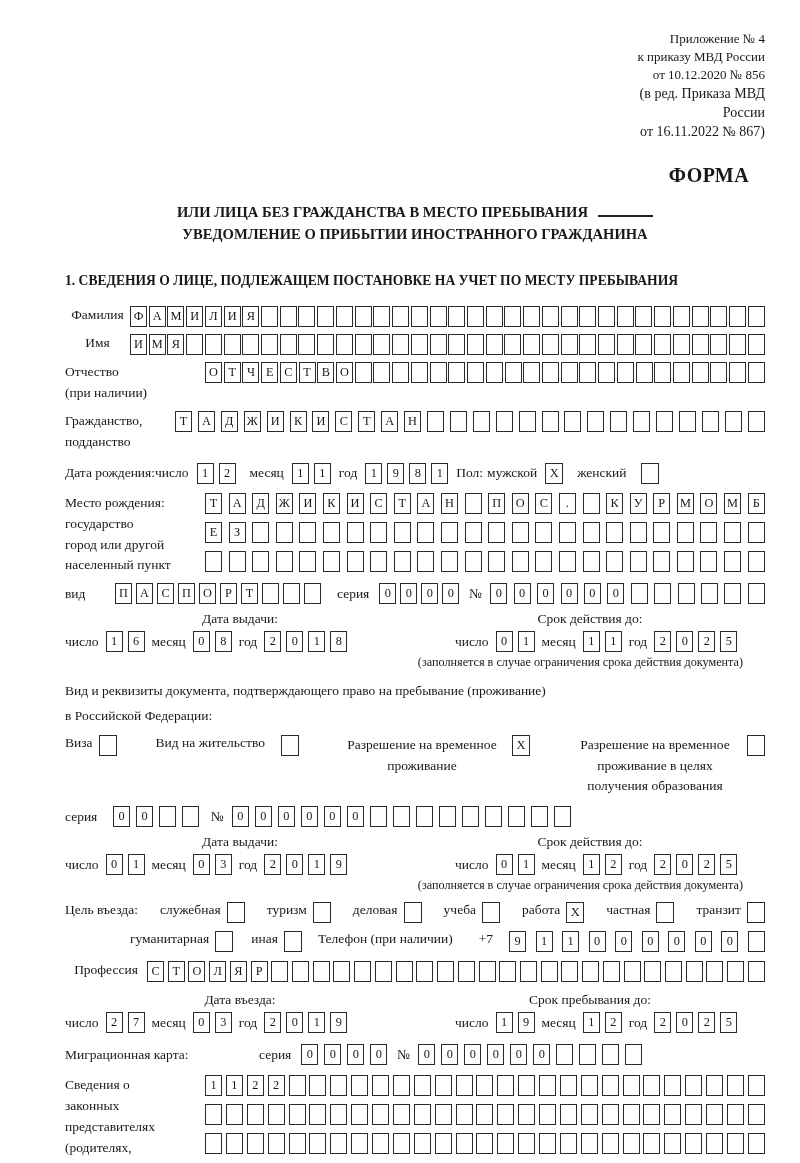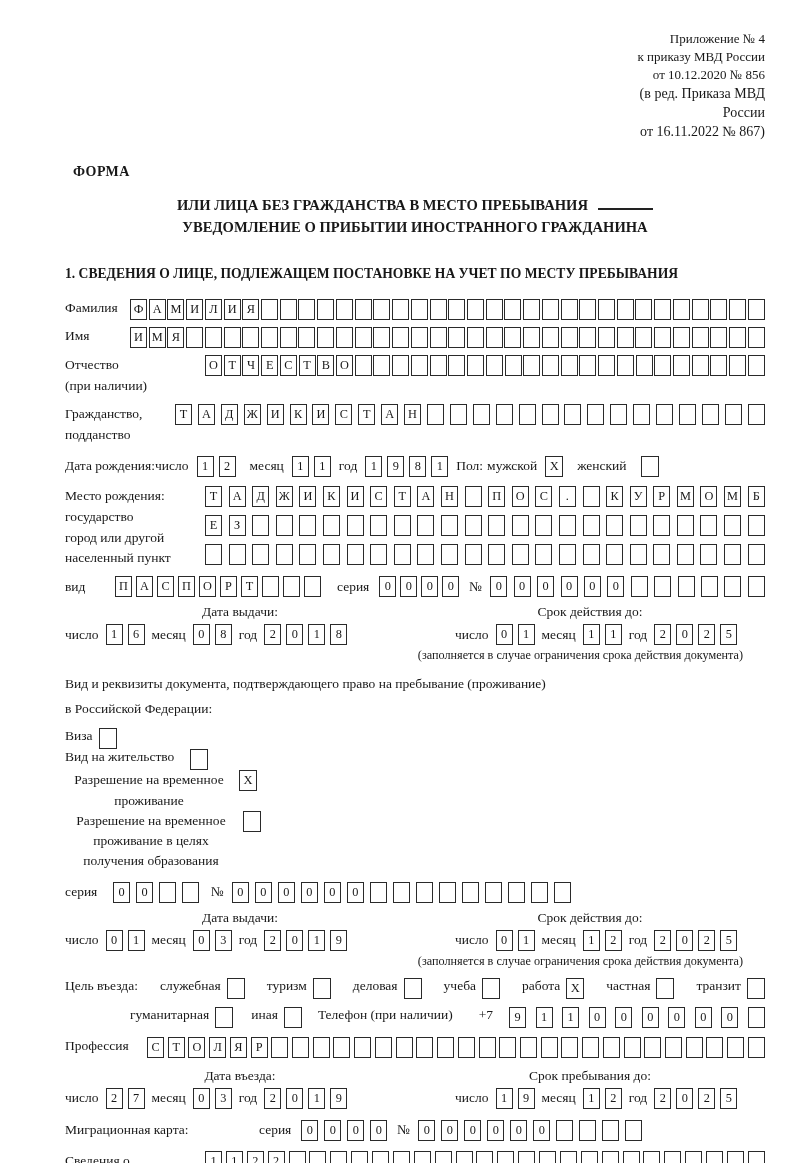--- a/index.html
+++ b/index.html
@@ -4,27 +4,27 @@
 <style>
   html,body { margin:0; padding:0; background:#ffffff; }
   .page {
     position:relative; width:800px; height:1163px; box-sizing:border-box;
     padding:30px 35px 0 65px; background:#ffffff; color:#181818;
     font-family:"Liberation Serif","DejaVu Serif",serif; font-size:13.5px;
     overflow:hidden;
   }
   .top-right { margin-left:552px; line-height:1.38; font-size:13px;text-align:right; }
   .top-right .rev { font-size:14px; }
-  .forma { text-align:left; font-weight:bold; font-size:14px; margin:22px 8px 14px; letter-spacing:.4px; }
+  .forma { text-align:right; font-weight:bold; font-size:20px; margin:22px 16px 14px; letter-spacing:.4px; }
   .title { text-align:center; font-weight:bold; font-size:14.6px; line-height:1.55; }
   .uline { display:inline-block; width:55px; border-bottom:2px solid #222; margin-left:10px; }
   .sec { font-weight:bold; font-size:13.6px; margin:27px 0 17px; }
 
   .row { display:flex; align-items:flex-start; margin-bottom:7px; }
-  .lbl { flex:none; line-height:1.4; }
+  .lbl { flex:none; line-height:1.4;text-align:center; }
   .lbl2 { flex:none; line-height:1.55; }
 
   .cells { display:flex; flex:1 1 auto; justify-content:space-between; }
   .cells.fixed { flex:0 0 auto; justify-content:flex-start; gap:5px; }
   .cell {
     flex:none; width:15px; height:19px; border:1.4px solid #2a2a2a;
     display:inline-flex; align-items:center; justify-content:center;
     font-size:12.3px; background:#fff;
   }
   .checkbox {
@@ -39,21 +39,21 @@
   .doc-heading { text-align:center; font-weight:bold; margin:4px 0 8px; font-size:13.4px; }
 
   .dates2 { display:flex; margin-bottom:2px; }
   .dcol { width:50%; }
   .dcol .dhead { text-align:center; margin-bottom:4px; }
   .dgroup { display:flex; align-items:center; gap:7px; }
   .dgroup.right { padding-left:40px; }
   .note { font-size:12.2px; text-align:right; padding-right:22px; margin:3px 0 9px; }
 
   .intro { line-height:1.85; }
-  .optrow { display:flex; align-items:flex-start; justify-content:space-between; margin:6px 0 10px;flex-direction:column; }
+  .optrow { display:flex; align-items:flex-start; justify-content:space-between; margin:6px 0 10px; }
   .optpair { display:flex; align-items:flex-start; gap:6px; }
   .opt-center { text-align:center; line-height:1.5; }
 
   .purpose1 { display:flex; align-items:flex-start; justify-content:space-between; margin-bottom:8px; }
   .purpose2 { display:flex; align-items:flex-start; gap:12px; margin-left:65px; margin-bottom:9px; }
 
   .inlbl { flex:none; }
   .gap-s { margin-left:8px; }
   .gap-m { margin-left:14px; }
 </style>

